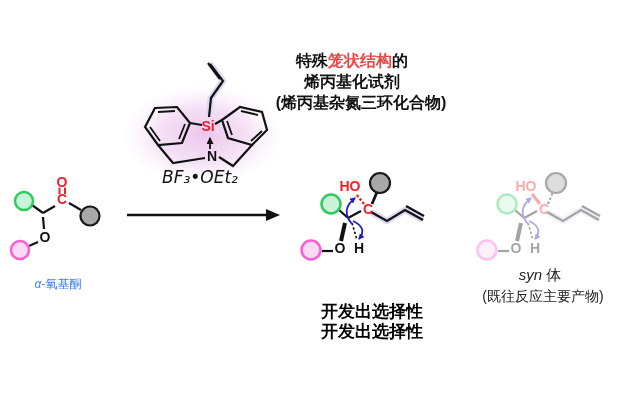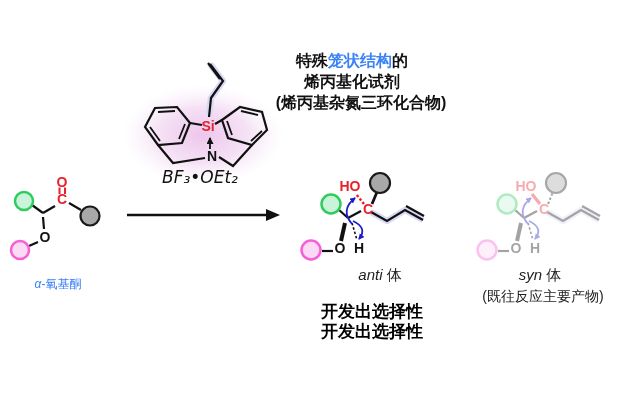--- a/index.html
+++ b/index.html
@@ -1,21 +1,21 @@
 <!DOCTYPE html>
 <html><head>
 <meta charset="utf-8">
 <style>
   html,body{margin:0;padding:0;background:#fff;}
   #fig{position:relative;width:624px;height:400px;background:#fff;overflow:hidden;
        font-family:"Liberation Sans","DejaVu Sans",sans-serif;color:#111;}
   .abs{position:absolute;}
   .ctr{text-align:center;}
   .title-line{font-size:16px;font-weight:600;letter-spacing:0px;white-space:nowrap;}
-  .red-txt{color:#3b82f6;}
+  .red-txt{color:#ef4444;}
   .formula{font-size:17px;font-weight:500;font-family:"DejaVu Sans","Liberation Sans",sans-serif;font-style:italic;}
   .stereo-label{font-size:15px;color:#222;white-space:nowrap;}
   .stereo-label .it{font-style:italic;}
   .note{font-size:14px;color:#222;white-space:nowrap;}
   .highlight{font-size:17px;font-weight:700;color:#000000;line-height:20px;white-space:nowrap;}
   .mol-label{font-size:12px;color:#3b82f6;white-space:nowrap;}
   .mol-label .it{font-style:italic;}
   svg text{font-family:"Liberation Sans","DejaVu Sans",sans-serif;}
   .atom{font-size:14px;font-weight:700;}
   .faded{opacity:0.38;}
@@ -127,23 +127,20 @@
     <circle cx="16" cy="87" r="9.5" fill="#fcd9f4" stroke="#f75fd7" stroke-width="2.5"></circle>
     <g fill="none" stroke="#1c1ccc" stroke-width="1.8">
       <path d="M57,61 Q45,47 60,35" marker-end="url(#ah-blue)"></path>
       <path d="M58,58 Q73,65 64,76" marker-end="url(#ah-blue)"></path>
     </g>
     <text x="55" y="28" text-anchor="middle" class="atom" fill="#e8212b">HO</text>
     <text x="73" y="51" text-anchor="middle" class="atom" fill="#e8212b">C</text>
     <text x="45" y="90" text-anchor="middle" class="atom" fill="#111">O</text>
     <text x="64" y="90" text-anchor="middle" class="atom" fill="#111" font-weight="400">H</text>
   </svg>
-  <div class="abs ctr stereo-label" style="left:325px;top:266px;width:110px;">
-    <span class="it">anti</span><span> 体</span>
-  </div>
   <div class="abs ctr highlight" style="left:288px;top:302px;width:168px;">
     <div>开发出选择性</div>
     <div>开发出选择性</div>
   </div>
 
   <svg class="abs faded" style="left:471px;top:163px;" width="153" height="102" viewBox="0 0 153 102">
     <defs>
       <marker id="ah-blue2" markerUnits="userSpaceOnUse" markerWidth="8" markerHeight="8" refX="5" refY="3" orient="auto">
         <path d="M0,0 L6,3 L0,6 z" fill="#1c1ccc"></path>
       </marker>

